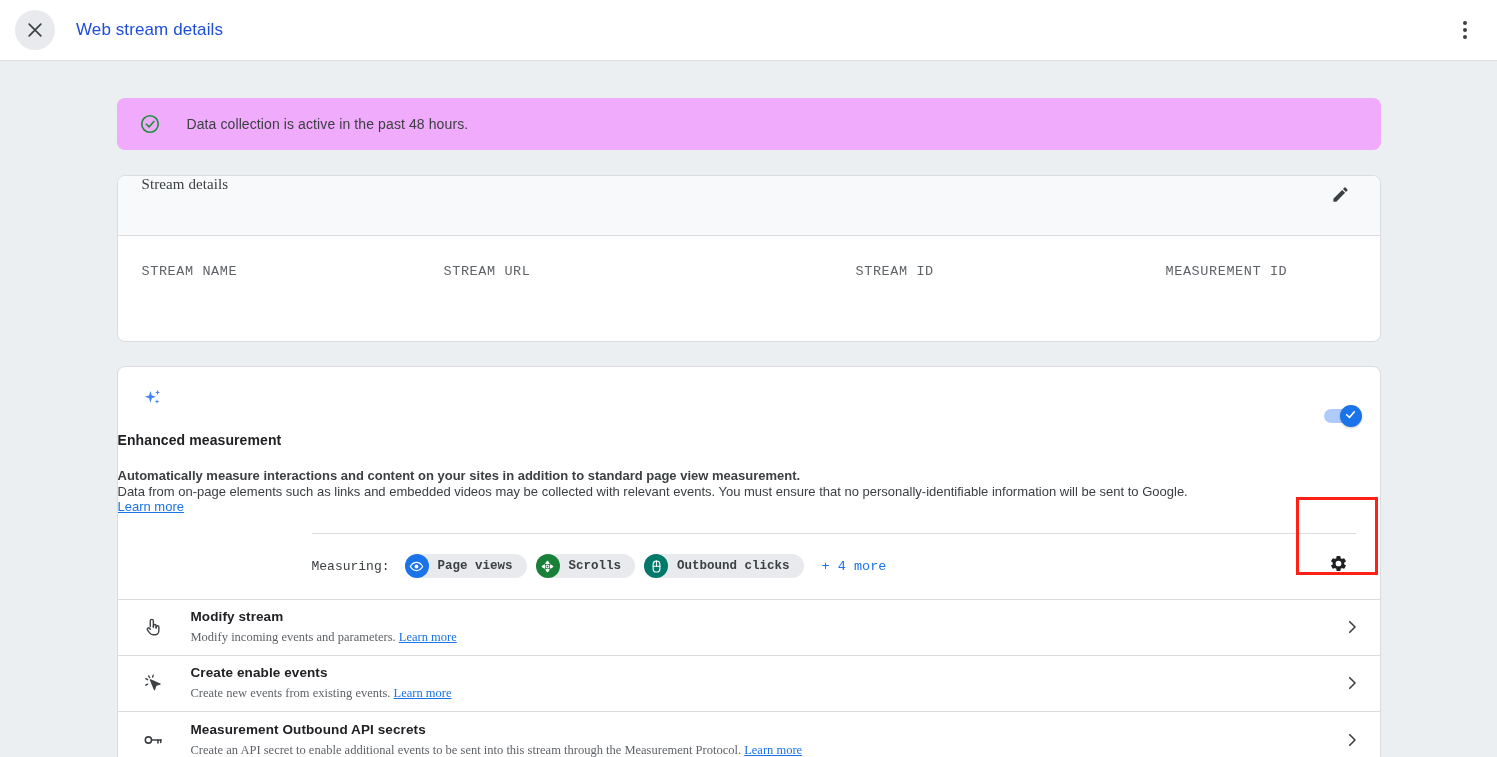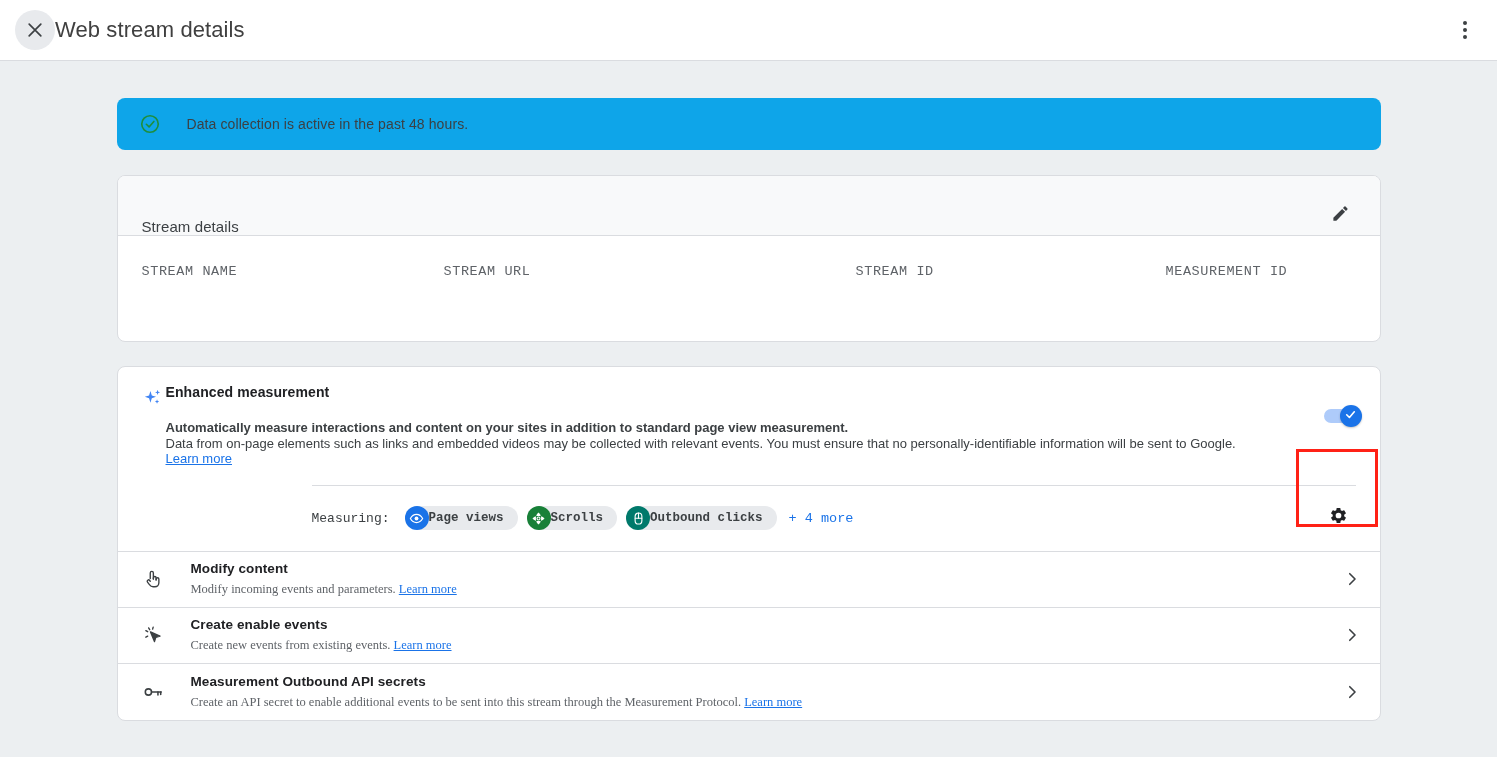--- a/index.html
+++ b/index.html
@@ -26,22 +26,23 @@
   .close-btn {
     width: 40px; height: 40px;
     border-radius: 50%;
     background: #e8eaed;
     display: flex; align-items: center; justify-content: center;
     cursor: pointer;
     flex: 0 0 auto;
   }
   .close-btn svg { display: block; }
   .appbar-title {
-    font-size: 22px;
-    color: #404040;
+    margin-left: 21px;
+    font-size: 17px;
+    color: #1d4ed8;
     letter-spacing: .1px;
     white-space: nowrap;
   }
   .appbar-spacer { flex: 1 1 auto; }
   .kebab {
     width: 36px; height: 36px;
     display: flex; flex-direction: column;
     align-items: center; justify-content: center;
     gap: 3px;
     cursor: pointer;
@@ -58,21 +59,21 @@
     overflow: hidden;
     padding-top: 37px;
   }
   .wrap {
     width: 1264px;
     margin: 0 auto;
   }
 
   
   .banner {
-    background: #0ea5e9;
+    background: #f0abfc;
     border-radius: 8px;
     height: 52px;
     display: flex;
     align-items: center;
     padding: 0 22px;
     margin-bottom: 25px;
   }
   .banner-icon { flex: 0 0 auto; display: flex; }
   .banner-text {
     margin-left: 26px;
@@ -87,22 +88,23 @@
     border: 1px solid #dadce0;
     border-radius: 8px;
     margin-bottom: 24px;
     overflow: hidden;
   }
   .card-head {
     background: #f8f9fa;
     border-bottom: 1px solid #dadce0;
     height: 60px;
     display: flex;
-    align-items: flex-end;
+    align-items: flex-start;
     padding: 0 19px 0 24px;
+    font-family: Liberation Serif, serif;
   }
   .card-head-title {
     font-size: 15px;
     color: #3c4043;
     letter-spacing: .1px;
   }
   .card-head-spacer { flex: 1 1 auto; }
   .icon-btn {
     width: 40px; height: 40px;
     border-radius: 50%;
@@ -127,21 +129,21 @@
     color: #202124;
     white-space: nowrap;
   }
 
   
   .em-row {
     position: relative;
     padding: 17px 0 0 0;
     border-bottom: 1px solid #dadce0;
   }
-  .em-inner { display: flex; }
+  .em-inner { display: flex; flex-direction: column; }
   .em-icon {
     width: 48px;
     flex: 0 0 48px;
     padding-left: 24px;
     padding-top: 4px;
   }
   .em-main { flex: 1 1 auto; padding-right: 20px; }
   .em-title {
     font-size: 14px;
     font-weight: bold;
@@ -217,26 +219,27 @@
   .chip-dot {
     width: 24px; height: 24px;
     border-radius: 50%;
     display: flex; align-items: center; justify-content: center;
     flex: 0 0 24px;
   }
   .chip-label {
     font-size: 12.5px;
     color: #3c4043;
     font-weight: bold;
+    margin-left: 9px;
     white-space: nowrap;
   }
   .more-link {
     font-size: 13.5px;
     color: #1a73e8;
-    margin-left: 3px;
+    margin-left: 9px;
     cursor: pointer;
     white-space: nowrap;
   }
   .gear-cell {
     position: absolute;
     right: 21px;
     top: 50%;
     transform: translateY(-50%);
   }
   .gear-btn {
@@ -437,21 +440,21 @@
 
       <div class="list-row">
         <span class="row-icon">
           <svg width="22" height="22" viewBox="0 0 24 24" fill="none" stroke="#3c4043" stroke-width="1.5" stroke-linecap="round" stroke-linejoin="round">
             <path d="M9 11.5 V5.4 a1.7 1.7 0 0 1 3.4 0 V12"></path>
             <path d="M12.4 12 v-1.2 a1.5 1.5 0 0 1 3 0 V13"></path>
             <path d="M15.4 13 v-.9 a1.5 1.5 0 0 1 3 0 v4.1 c0 2.4-1.9 4.3-4.3 4.3 h-2 c-2 0-3-1-4-2.4 L6 15.4 a1.5 1.5 0 0 1 2.4-1.8 L9 14.6"></path>
           </svg>
         </span>
         <span class="row-main">
-          <span class="row-title" style="display:block;">Modify content</span>
+          <span class="row-title" style="display:block;">Modify stream</span>
           <span class="row-sub"><span>Modify incoming events and parameters. </span><span class="link">Learn more</span></span>
         </span>
         <span class="row-chevron">
           <svg width="18" height="18" viewBox="0 0 24 24" fill="none" stroke="#3c4043" stroke-width="2.2" stroke-linecap="round" stroke-linejoin="round">
             <path d="M9 5 L16 12 L9 19"></path>
           </svg>
         </span>
       </div>
 
       <div class="list-row">

